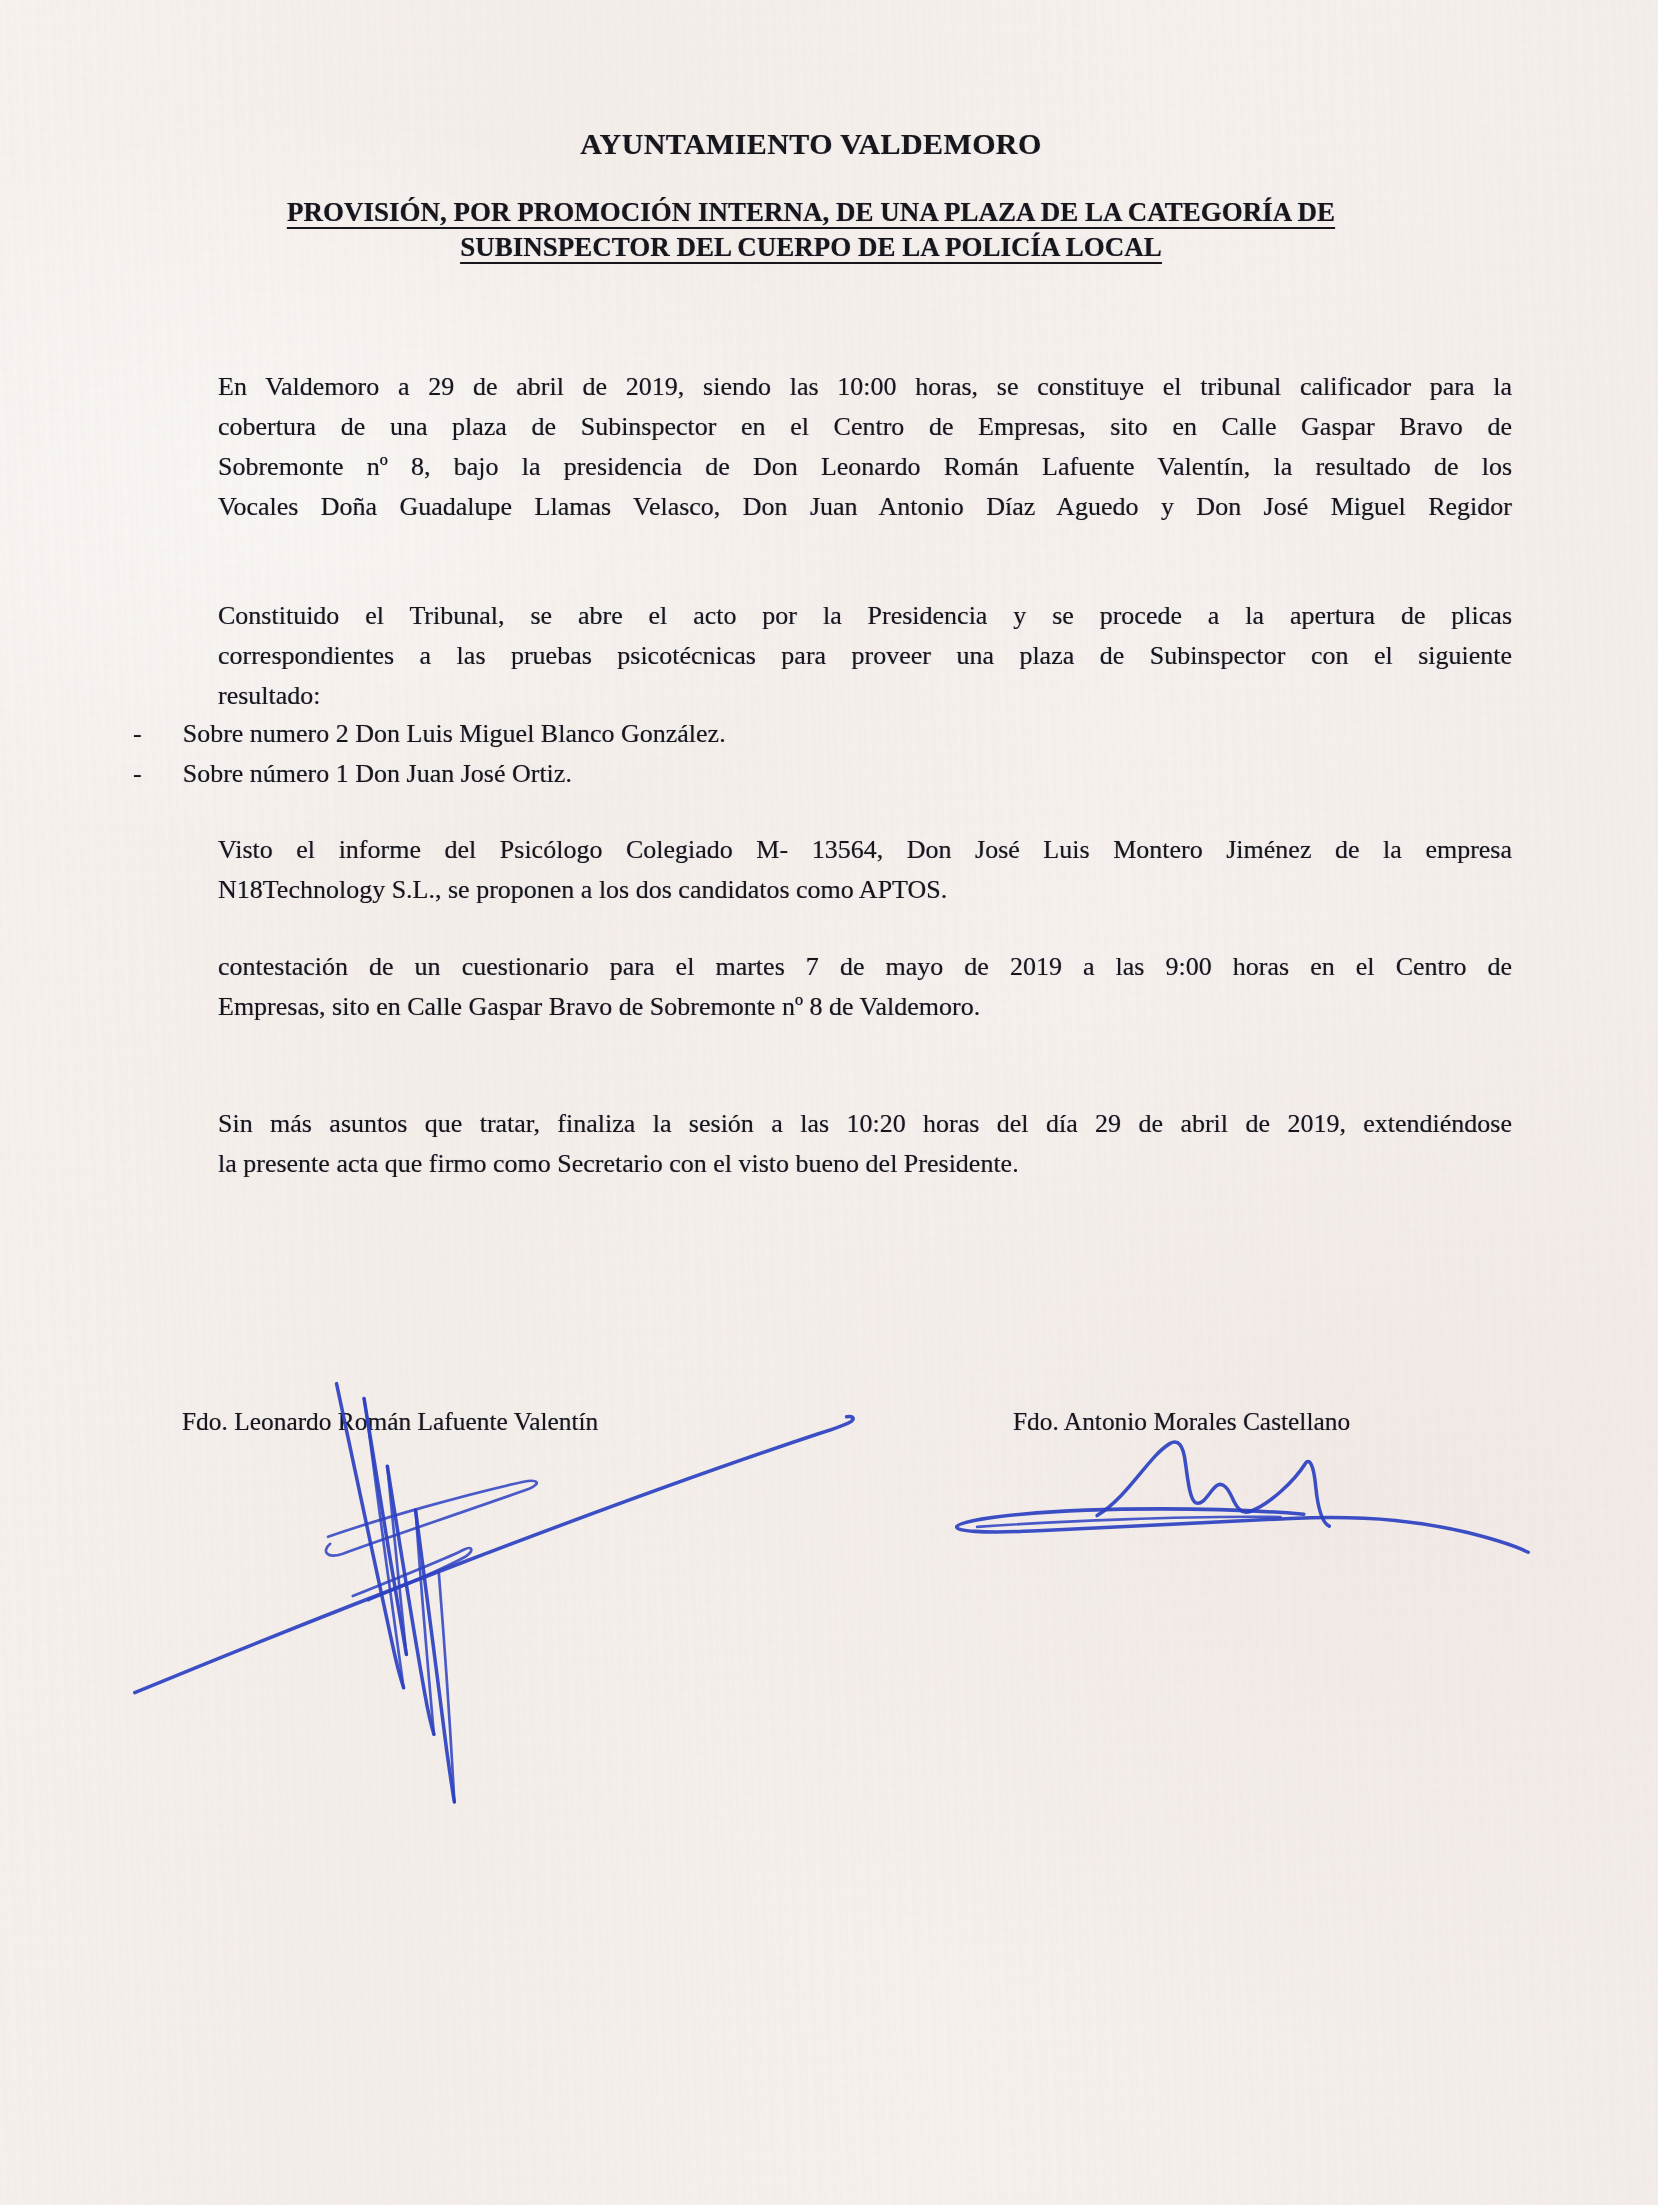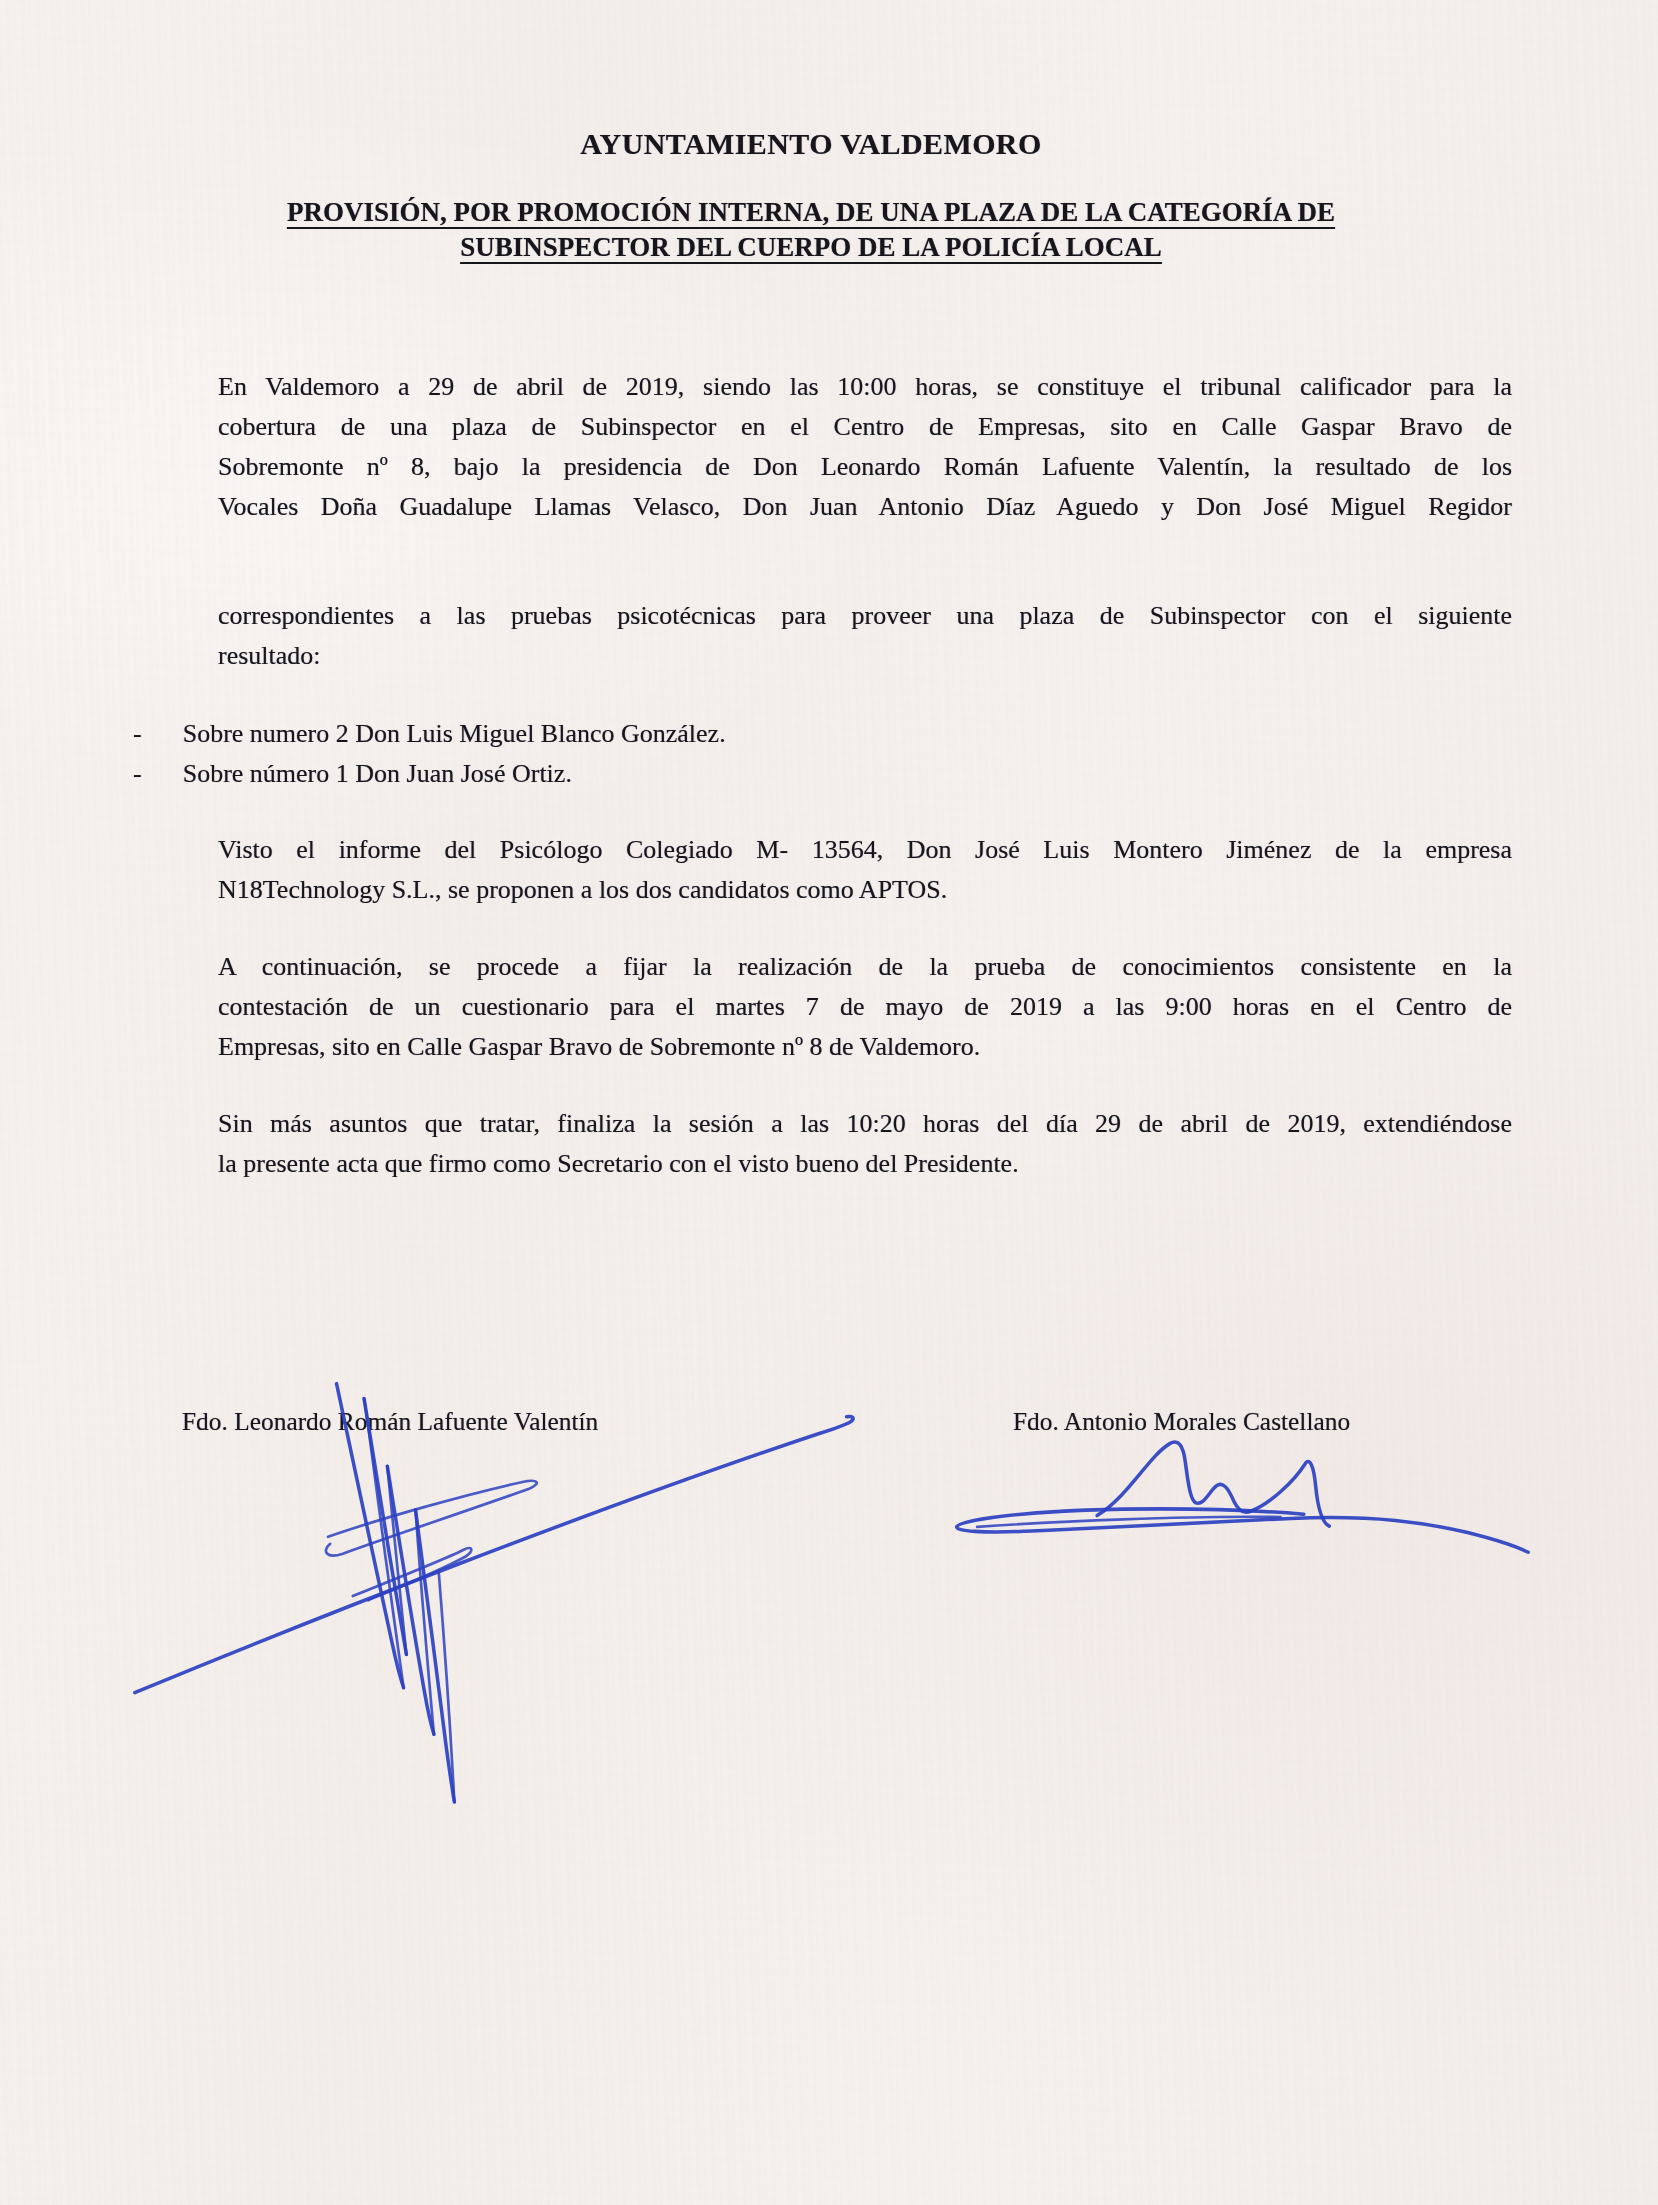--- a/index.html
+++ b/index.html
@@ -69,38 +69,38 @@
   </div>
 
   <div class="txt para" id="p1">
       <div class="line">En Valdemoro a 29 de abril de 2019, siendo las 10:00 horas, se constituye el tribunal calificador para la</div>
       <div class="line">cobertura de una plaza de Subinspector en el Centro de Empresas, sito en Calle Gaspar Bravo de</div>
       <div class="line">Sobremonte nº 8, bajo la presidencia de Don Leonardo Román Lafuente Valentín, la resultado de los</div>
       <div class="line">Vocales Doña Guadalupe Llamas Velasco, Don Juan Antonio Díaz Aguedo y Don José Miguel Regidor</div>
     </div>
 
   <div class="txt para" id="p2">
+      <div class="line">Constituido el Tribunal, se abre el acto por la Presidencia y se procede a la apertura de plicas</div>
       <div class="line">correspondientes a las pruebas psicotécnicas para proveer una plaza de Subinspector con el siguiente</div>
       <div class="line last">resultado:</div>
     </div>
 
   <div class="txt li" id="li1">
     <span class="dash">-</span><span class="li-text">Sobre numero 2 Don Luis Miguel Blanco González.</span>
   </div>
   <div class="txt li" id="li2">
     <span class="dash">-</span><span class="li-text">Sobre número 1 Don Juan José Ortiz.</span>
   </div>
 
   <div class="txt para" id="p3">
       <div class="line">Visto el informe del Psicólogo Colegiado M- 13564, Don José Luis Montero Jiménez de la empresa</div>
       <div class="line last">N18Technology S.L., se proponen a los dos candidatos como APTOS.</div>
     </div>
 
   <div class="txt para" id="p4">
-      <div class="line">A continuación, se procede a fijar la realización de la prueba de conocimientos consistente en la</div>
       <div class="line">contestación de un cuestionario para el martes 7 de mayo de 2019 a las 9:00 horas en el Centro de</div>
       <div class="line last">Empresas, sito en Calle Gaspar Bravo de Sobremonte nº 8 de Valdemoro.</div>
     </div>
 
   <div class="txt para" id="p5">
       <div class="line">Sin más asuntos que tratar, finaliza la sesión a las 10:20 horas del día 29 de abril de 2019, extendiéndose</div>
       <div class="line last">la presente acta que firmo como Secretario con el visto bueno del Presidente.</div>
     </div>
 
   <div class="txt sig-label" id="sig-label-left">Fdo. Leonardo Román Lafuente Valentín</div>

